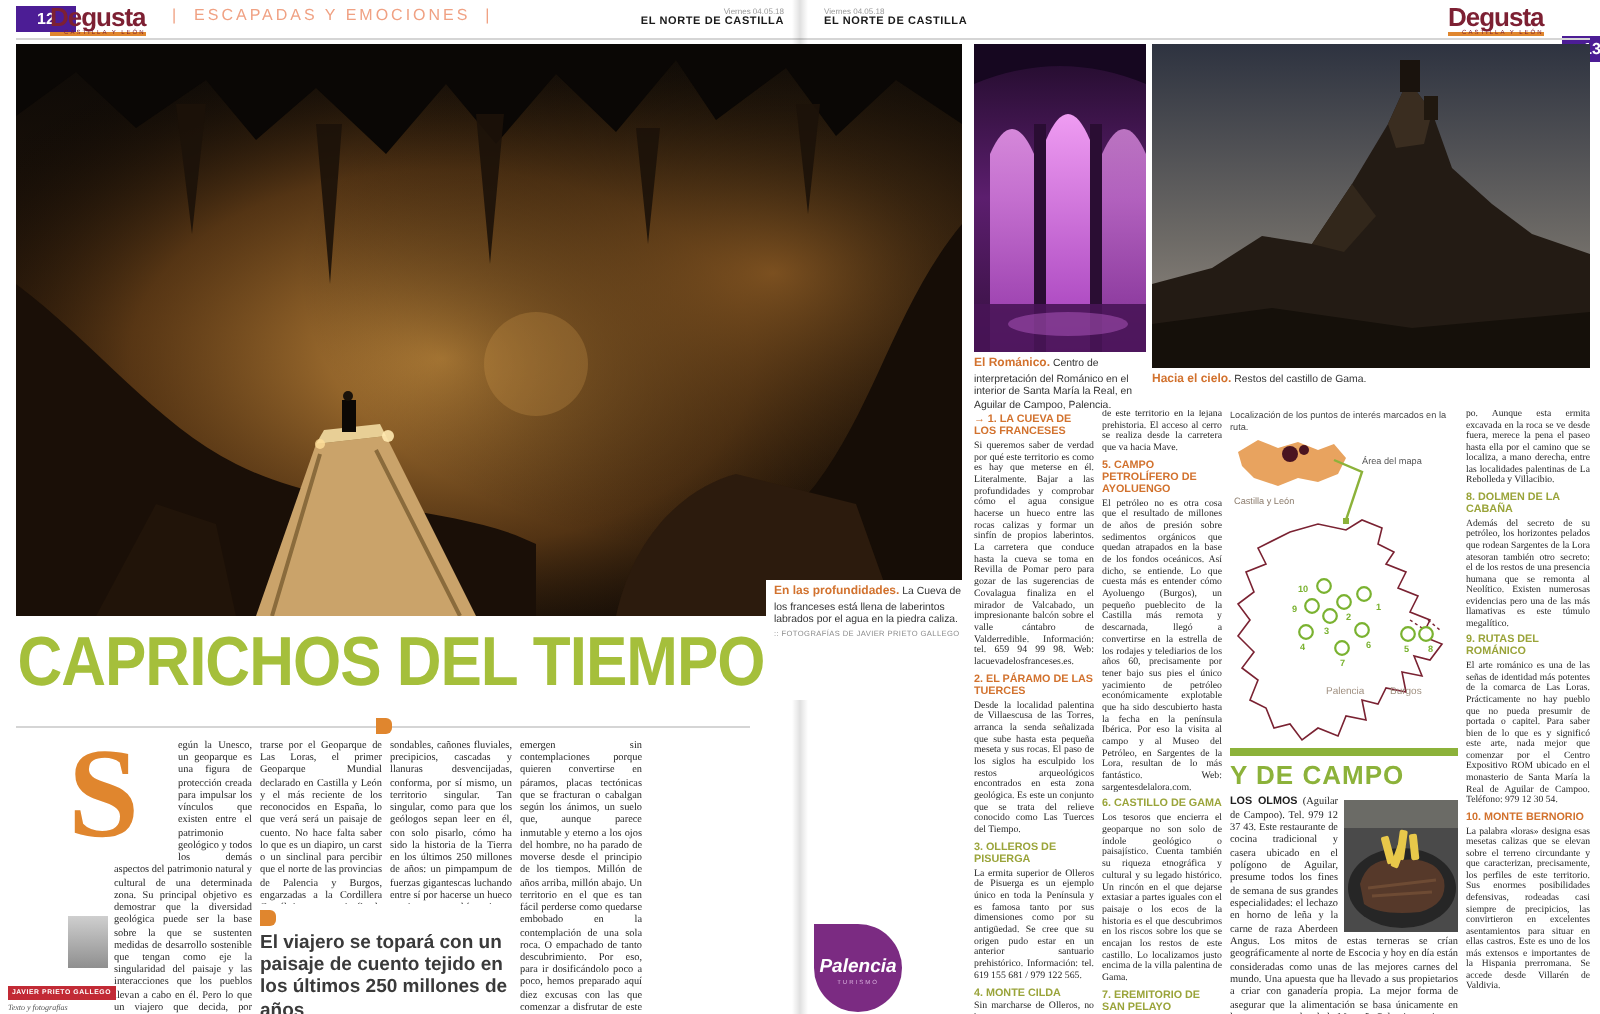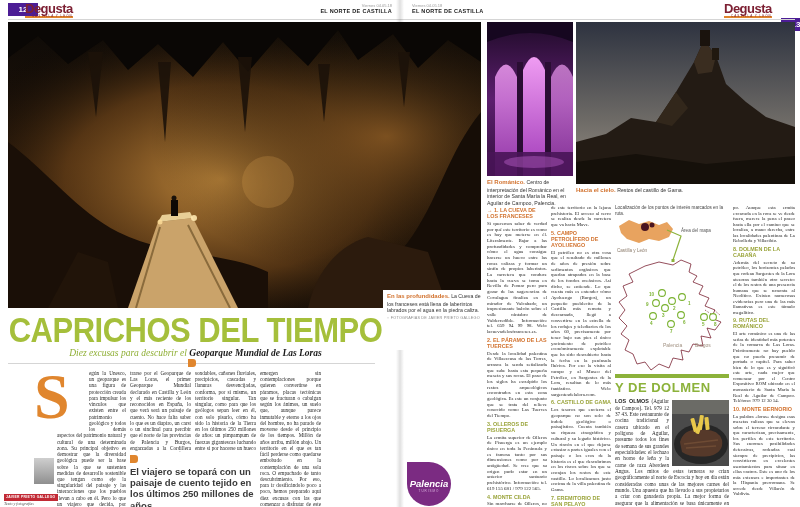--- a/index.html
+++ b/index.html
@@ -55,20 +55,23 @@
 </style>
 </head>
 <body>
 
 <div id="spread">
 
   <div class="abs pagenum" style="left:8px;top:3px;">12</div>
   <div class="abs brand" style="left:25px;top:3px;">
     <span style="border-bottom:2px solid #e0862e;">Degusta</span>
     <span class="sub">CASTILLA Y LEÓN</span>
+  </div>
+  <div class="abs section-label" style="left:86px;top:1px;">
+    |&nbsp;&nbsp;<span>ESCAPADAS Y EMOCIONES</span>&nbsp;&nbsp;|
   </div>
   <div class="abs masthead" style="left:300px;top:3px;width:92px;text-align:right;">
     <span>Viernes 04.05.18</span><b>EL NORTE DE CASTILLA</b>
   </div>
   <div class="abs masthead" style="left:412px;top:3px;width:92px;text-align:left;">
     <span>Viernes 04.05.18</span><b>EL NORTE DE CASTILLA</b>
   </div>
   <div class="abs brand" style="left:724px;top:3px;text-align:right;">
     <span style="border-bottom:2px solid #e0862e;">Degusta</span>
     <span class="sub">CASTILLA Y LEÓN</span>
@@ -115,23 +118,20 @@
 
   <div class="abs" style="left:383px;top:290px;width:98px;height:60px;background:#fff;padding:3px 0 0 4px;box-sizing:border-box;">
     <div class="cap">
       <span class="lead">En las profundidades.</span>
       <span>La Cueva de los franceses está llena de laberintos labrados por el agua en la piedra caliza.</span>
       <span class="credit">:: FOTOGRAFÍAS DE JAVIER PRIETO GALLEGO</span>
     </div>
   </div>
 
   <div class="abs headline" style="left:8px;top:315px;width:375px;">CAPRICHOS DEL TIEMPO</div>
-  <div class="abs kicker" style="left:8px;top:348px;width:375px;">
-    <span>Diez excusas para descubrir el </span><b>Geoparque Mundial de Las Loras</b>
-  </div>
   <div class="abs hrule" style="left:8px;top:363px;width:367px;"></div>
   <div class="abs orn" style="left:188px;top:359px;"></div>
 
   <div class="abs dropcap" style="left:34px;top:368px;">S</div>
   <div class="abs col" style="left:57px;top:370px;width:69px;height:137px;">
     <span class="dc-spacer"></span><span>egún la Unesco, un geoparque es una figura de protección creada para impulsar los vínculos que existen entre el patrimonio geológico y todos los demás aspectos del patrimonio natural y cultural de una determinada zona. Su principal objetivo es demostrar que la diversidad geológica puede ser la base sobre la que se sustenten medidas de desarrollo sostenible que tengan como eje la singularidad del paisaje y las interacciones que los pueblos llevan a cabo en él. Pero lo que un viajero que decida, por ejemplo, aden-</span>
   </div>
   <div class="abs col" style="left:130px;top:370px;width:61px;height:82px;">trarse por el Geoparque de Las Loras, el primer Geoparque Mundial declarado en Castilla y León y el más reciente de los reconocidos en España, lo que verá será un paisaje de cuento. No hace falta saber lo que es un diapiro, un carst o un sinclinal para percibir que el norte de las provincias de Palencia y Burgos, engarzadas a la Cordillera Cantábrica por un sin fin de olas de piedra, agujeros in-</div>
   <div class="abs col" style="left:195px;top:370px;width:61px;height:82px;">sondables, cañones fluviales, precipicios, cascadas y llanuras desvencijadas, conforma, por sí mismo, un territorio singular. Tan singular, como para que los geólogos sepan leer en él, con solo pisarlo, cómo ha sido la historia de la Tierra en los últimos 250 millones de años: un pimpampum de fuerzas gigantescas luchando entre sí por hacerse un hueco precisamente ahí mismo; fondos marinos que</div>
   <div class="abs col" style="left:260px;top:370px;width:61px;height:137px;">emergen sin contemplaciones porque quieren convertirse en páramos, placas tectónicas que se fracturan o cabalgan según los ánimos, un suelo que, aunque parece inmutable y eterno a los ojos del hombre, no ha parado de moverse desde el principio de los tiempos. Millón de años arriba, millón abajo. Un territorio en el que es tan fácil perderse como quedarse embobado en la contemplación de una sola roca. O empachado de tanto descubrimiento. Por eso, para ir dosificándolo poco a poco, hemos preparado aquí diez excusas con las que comenzar a disfrutar de este territorio tejido y derretido al capricho del tiempo.  →</div>
@@ -246,21 +246,21 @@
         <circle cx="41" cy="87" r="3.4" fill="#fff" stroke="#7ab230" stroke-width="1.1"></circle>
         <text x="31" y="90" font-size="4.6" fill="#7ab230" font-weight="bold">9</text>
         <circle cx="47" cy="77" r="3.4" fill="#fff" stroke="#7ab230" stroke-width="1.1"></circle>
         <text x="34" y="80" font-size="4.6" fill="#7ab230" font-weight="bold">10</text>
       </g>
     <text x="48" y="131" font-size="5" fill="#a09080" font-family="Liberation Sans, sans-serif">Palencia</text>
     <text x="80" y="131" font-size="5" fill="#a09080" font-family="Liberation Sans, sans-serif">Burgos</text>
   </svg>
 
   <div class="abs green-bar" style="left:615px;top:374px;width:114px;"></div>
-  <div class="abs dining-h" style="left:615px;top:381px;">Y DE DOLMEN</div>
+  <div class="abs dining-h" style="left:615px;top:381px;">Y DE CAMPO</div>
   <div class="abs dining-t" style="left:615px;top:398px;width:114px;height:109px;overflow:hidden;">
     <svg class="food" viewBox="0 0 57 66">
       <rect width="57" height="66" fill="#4a4a4a"></rect>
       <ellipse cx="29" cy="44" rx="27" ry="20" fill="#262626"></ellipse>
       <path d="M8,42 Q12,28 28,30 Q46,28 50,40 Q52,52 38,56 Q18,58 10,52 Z" fill="#56392a"></path>
       <path d="M12,44 L46,40 M14,48 L44,46" stroke="#6e4b34" stroke-width="1.5"></path>
       <g fill="#e8c84a">
         <rect x="20" y="18" width="4" height="14" rx="1" transform="rotate(-15 22 25)"></rect>
         <rect x="27" y="15" width="4" height="15" rx="1" transform="rotate(8 29 22)"></rect>
         <rect x="33" y="17" width="4" height="13" rx="1" transform="rotate(-6 35 23)"></rect>

